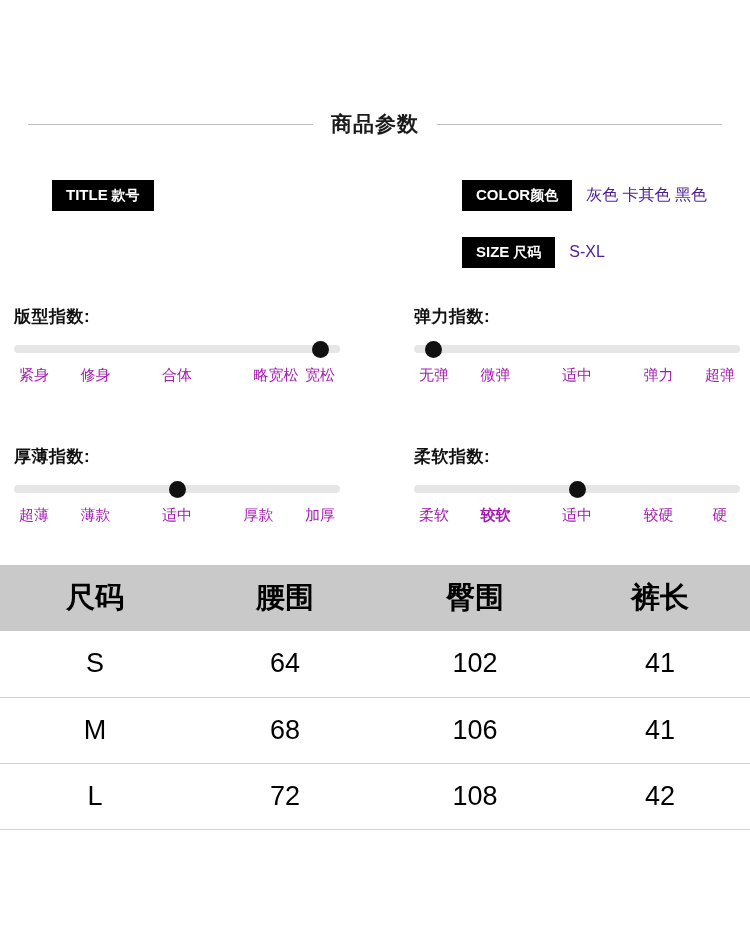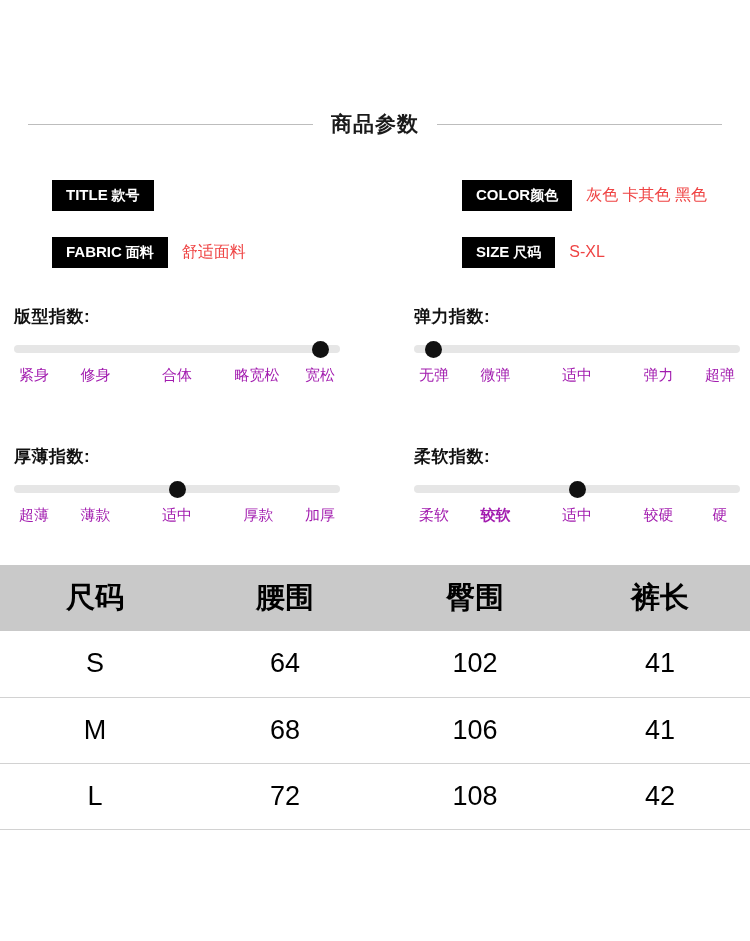--- a/index.html
+++ b/index.html
@@ -74,21 +74,21 @@
     font-weight: 700;
     padding: 7px 14px;
     display: inline-block;
     white-space: nowrap;
     line-height: 1.1;
   }
   .tag .cn { font-size: 14px; font-weight: 700; }
   .tag-val {
     margin-left: 14px;
     font-size: 16px;
-    color: #ef4444;
+    color: #4c1d95;
     white-space: nowrap;
   }
 
   
   .indices {
     position: absolute;
     top: 305px;
     left: 0;
     width: 750px;
   }
@@ -196,24 +196,20 @@
         <span class="tag"><span>TITLE</span><span class="cn"> 款号</span></span>
         <span class="tag-val"></span>
       </div>
       <div class="tag-cell col2">
         <span class="tag"><span>COLOR</span><span class="cn">颜色</span></span>
         <span class="tag-val">灰色 卡其色 黑色</span>
       </div>
     </div>
 
     <div class="tag-row">
-      <div class="tag-cell col1">
-        <span class="tag"><span>FABRIC</span><span class="cn"> 面料</span></span>
-        <span class="tag-val">舒适面料</span>
-      </div>
       <div class="tag-cell col2">
         <span class="tag"><span>SIZE</span><span class="cn"> 尺码</span></span>
         <span class="tag-val">S-XL</span>
       </div>
     </div>
 
   </div>
 
   <div class="indices">
 
@@ -221,21 +217,21 @@
       <div class="index-block col1">
         <div class="index-label">版型指数:</div>
         <div class="slider">
           <div class="track"></div>
           <div class="knob" style="left: 297.94px;"></div>
         </div>
         <div class="scale">
             <span style="left: 20px;">紧身</span>
             <span style="left: 81.5px;">修身</span>
             <span style="left: 163px;">合体</span>
-            <span style="left: 243px;">略宽松</span>
+            <span style="left: 262px;">略宽松</span>
             <span style="left: 306px;">宽松</span>
           </div>
       </div>
       <div class="index-block col2">
         <div class="index-label">弹力指数:</div>
         <div class="slider">
           <div class="track"></div>
           <div class="knob" style="left: 11.06px;"></div>
         </div>
         <div class="scale">

